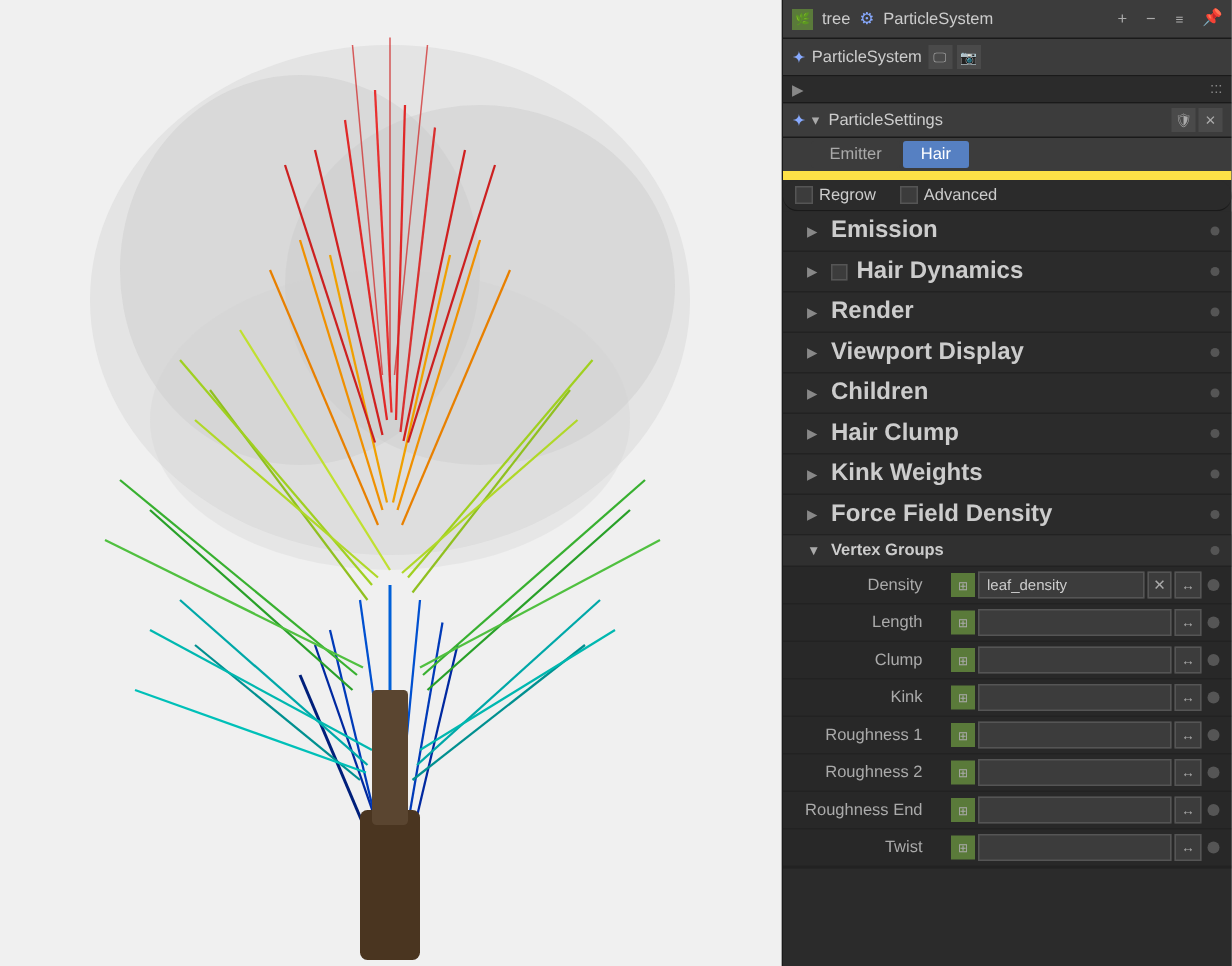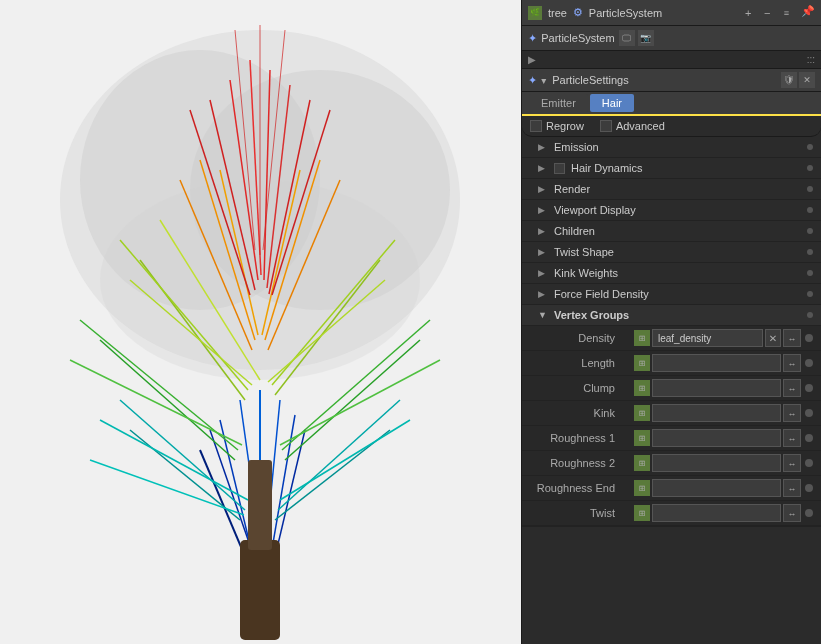--- a/index.html
+++ b/index.html
@@ -80,23 +80,23 @@
       display: flex;
       align-items: center;
       gap: 4px;
       border-bottom: 1px solid #1a1a1a;
     }
 
     
     .main-tabs {
       display: flex;
       background: #3c3c3c;
-      padding: 2px 7px;
+      padding: 2px 19px;
       gap: 2px;
-      border-bottom: 2px solid #fde047;
+      border-bottom: 6px solid #fde047;
     }
 
     .tab {
       padding: 3px 12px;
       background: #3c3c3c;
       border: none;
       color: #aaa;
       cursor: pointer;
       font-size: 11px;
       border-radius: 2px;
@@ -163,22 +163,23 @@
       gap: 6px;
     }
 
     .section-arrow {
       color: #888;
       font-size: 9px;
       width: 10px;
     }
 
     .section-label {
-      font-size: 11px;
+      font-size: 16px;
       color: #cccccc;
+      font-weight: bold;
     }
 
     .section-dot {
       margin-left: auto;
       width: 6px;
       height: 6px;
       background: #555;
       border-radius: 50%;
     }
 
@@ -470,21 +471,21 @@
     </div>
 
     <div class="section-item">
       <span class="section-arrow">▶</span>
       <span class="section-label">Children</span>
       <div class="section-dot"></div>
     </div>
 
     <div class="section-item">
       <span class="section-arrow">▶</span>
-      <span class="section-label">Twist Shape</span>
+      <span class="section-label">Hair Clump</span>
       <div class="section-dot"></div>
     </div>
 
     <div class="section-item">
       <span class="section-arrow">▶</span>
       <span class="section-label">Kink Weights</span>
       <div class="section-dot"></div>
     </div>
 
     <div class="section-item">

